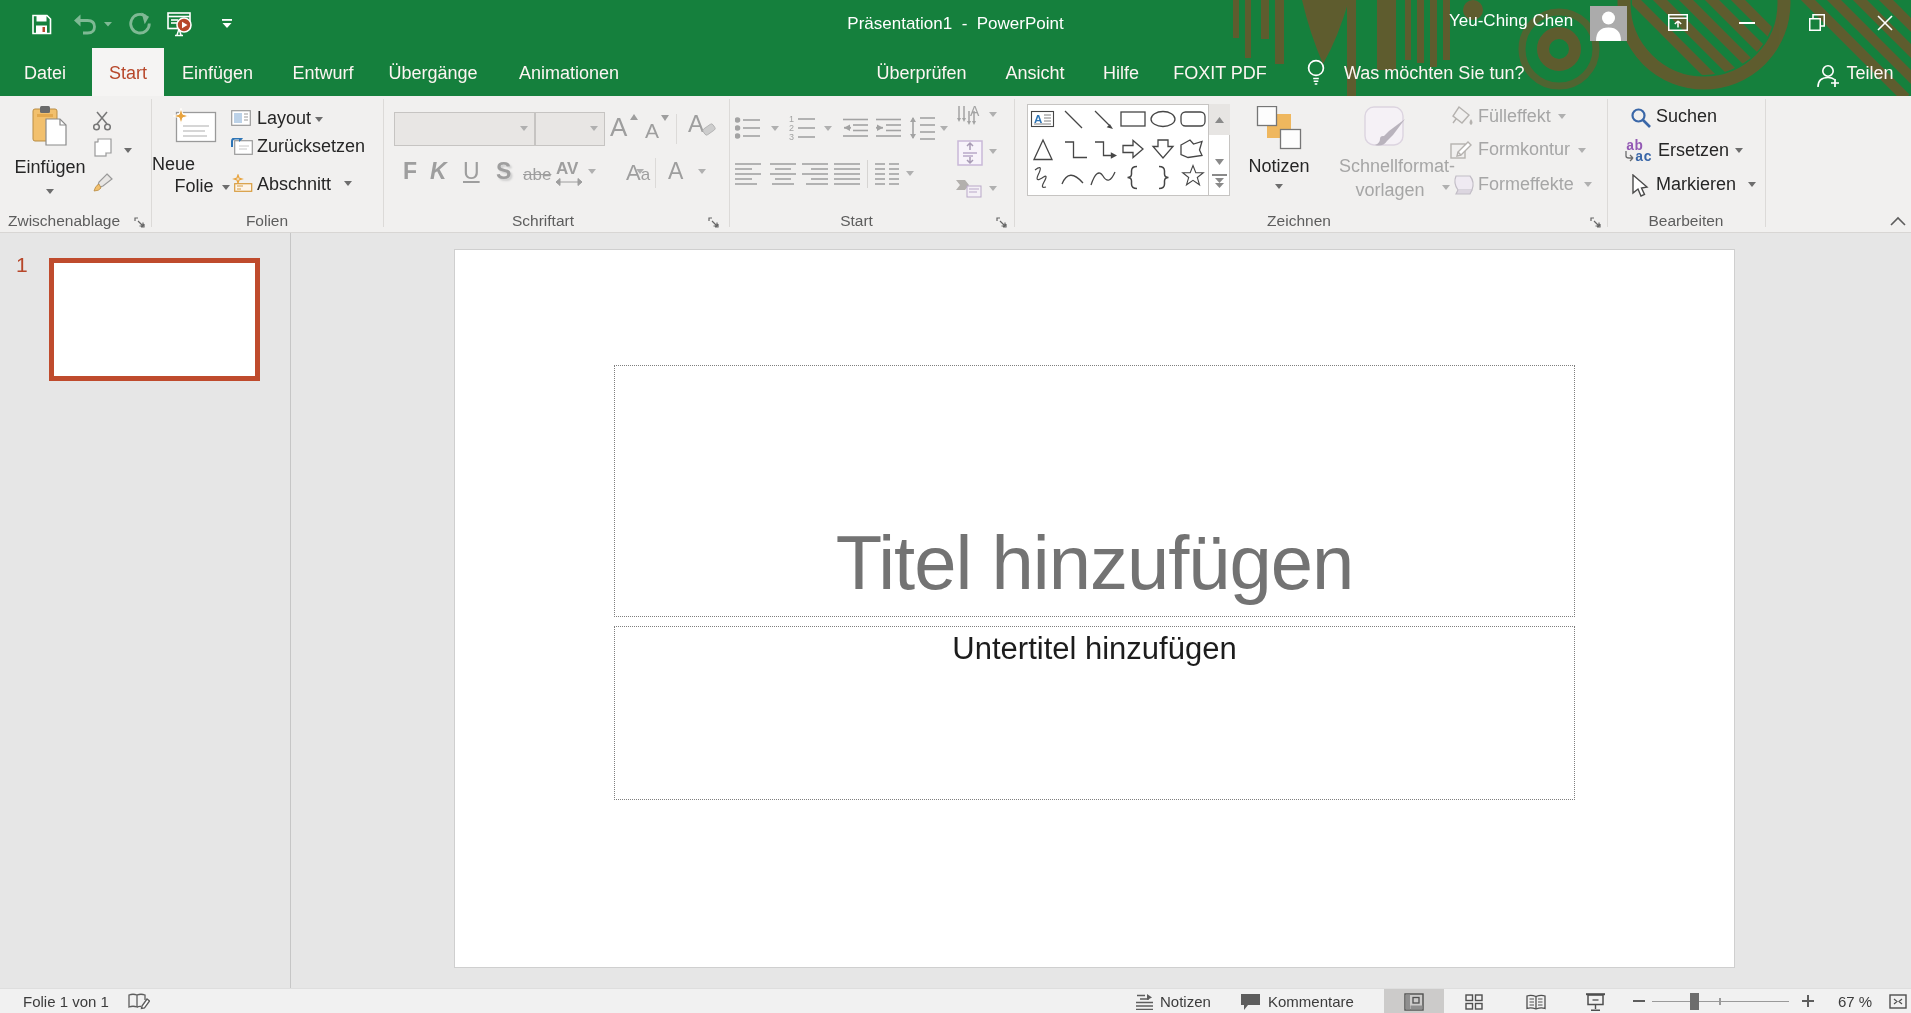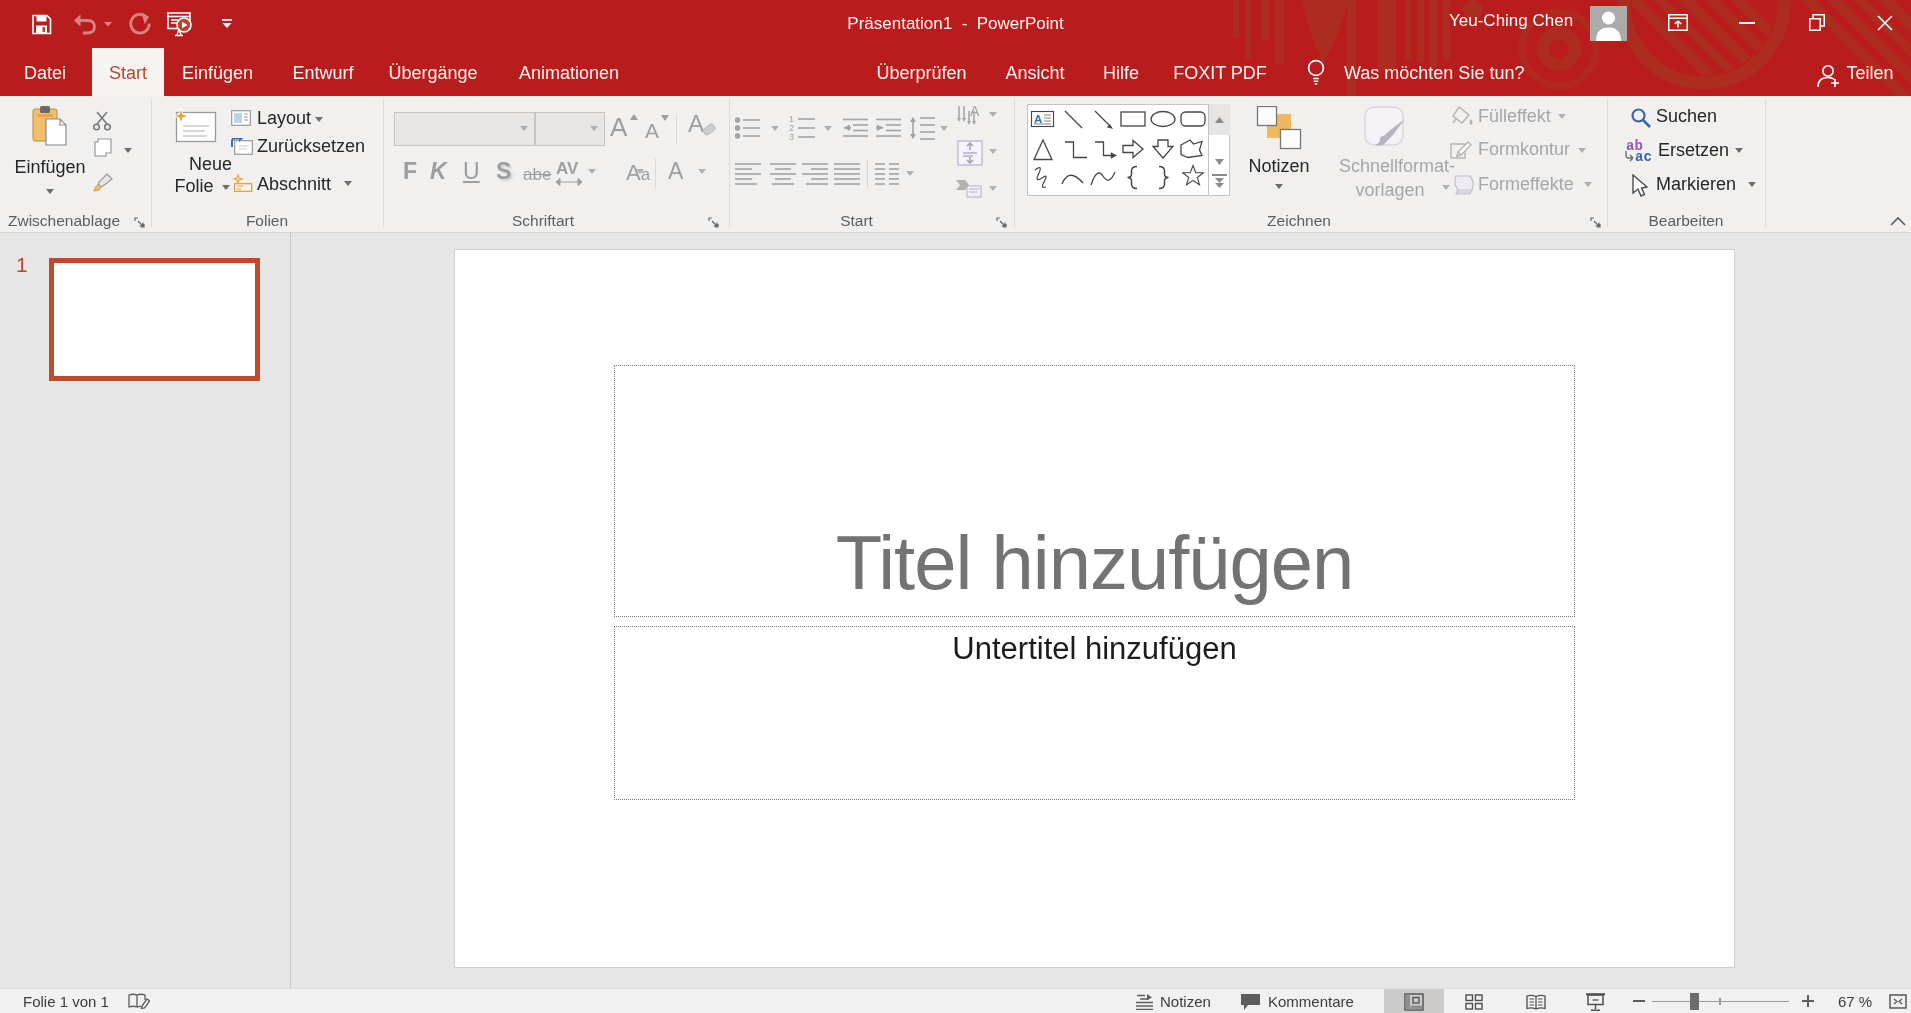--- a/index.html
+++ b/index.html
@@ -1,16 +1,16 @@
 <!DOCTYPE html>
 <html><head><meta charset="utf-8"><style>
 *{margin:0;padding:0;box-sizing:border-box}
 html,body{width:1911px;height:1013px;overflow:hidden;background:#e6e6e6;font-family:"Liberation Sans",sans-serif;-webkit-font-smoothing:antialiased}
 .abs{position:absolute}
-#header{left:0;top:0;width:1911px;height:96px;background:#b91c1c;overflow:hidden}
+#header{left:0;top:0;width:1911px;height:96px;background:#15803d;overflow:hidden}
 .wtxt{color:#fff;font-size:16px}
 #tabs .tab{position:absolute;top:0;height:48px;line-height:51px;color:#fdf5f2;font-size:18px;text-align:center}
 #ribbon{left:0;top:96px;width:1911px;height:137px;background:#f1f0ef;border-bottom:1px solid #d8d6d4}
 .gdiv{position:absolute;top:3px;height:128px;width:1px;background:#dcdad8}
 .glabel{position:absolute;top:116px;width:100%;text-align:center;font-size:15.5px;color:#5d5d5d}
 .dlauncher{position:absolute;top:120px;width:13px;height:13px}
 .btxt{font-size:18px;color:#262626}
 .gtxt{font-size:18px;color:#a6a6a6}
 #lpanel{left:0;top:233px;width:291px;height:755px;background:#e6e6e6;border-right:1px solid #c6c6c6}
 #main{left:292px;top:233px;width:1619px;height:755px;background:#e6e6e6}
@@ -178,21 +178,21 @@
     <path d="M2,5 L2,2 L5,2 M11,8 L11,11 L8,11 M5,5 L10,10 M10,10 L10,6.5 M10,10 L6.5,10"></path>
   </svg>
 
   <svg class="abs" style="left:172px;top:12px" width="45" height="38" viewBox="0 0 45 38">
     <rect x="4.5" y="4.5" width="39" height="29" fill="#fff" stroke="#9a9a9a" stroke-width="1.3"></rect>
     <line x1="11" y1="18" x2="37" y2="18" stroke="#c8c8c8" stroke-width="1.5"></line>
     <line x1="11" y1="23" x2="33" y2="23" stroke="#c8c8c8" stroke-width="1.5"></line>
     <line x1="11" y1="28" x2="35" y2="28" stroke="#c8c8c8" stroke-width="1.5"></line>
     <path d="M9,0 L10.8,6.2 L17,8 L10.8,9.8 L9,16 L7.2,9.8 L1,8 L7.2,6.2 Z" fill="#e8a33d" stroke="#fff" stroke-width="1"></path>
   </svg>
-  <div class="abs btxt" style="left:132px;top:58px;width:100px;text-align:right">Neue</div>
+  <div class="abs btxt" style="left:152px;top:58px;width:100px;text-align:left">Neue</div>
   <div class="abs btxt" style="left:144px;top:80px;width:100px;text-align:center">Folie</div>
   <div class="abs caret" style="left:222px;top:89px"></div>
   <svg class="abs" style="left:231px;top:14px" width="20" height="16" viewBox="0 0 20 16">
     <rect x="0.7" y="0.7" width="18.6" height="14.6" fill="#fff" stroke="#9a9a9a" stroke-width="1.2"></rect>
     <rect x="3" y="3" width="8" height="10" fill="#bcd2e8"></rect>
     <line x1="13" y1="4" x2="17" y2="4" stroke="#9a9a9a"></line>
       <line x1="13" y1="7" x2="17" y2="7" stroke="#9a9a9a"></line>
       <line x1="13" y1="10" x2="17" y2="10" stroke="#9a9a9a"></line>
   </svg>
   <div class="abs btxt" style="left:257px;top:12px">Layout</div>

